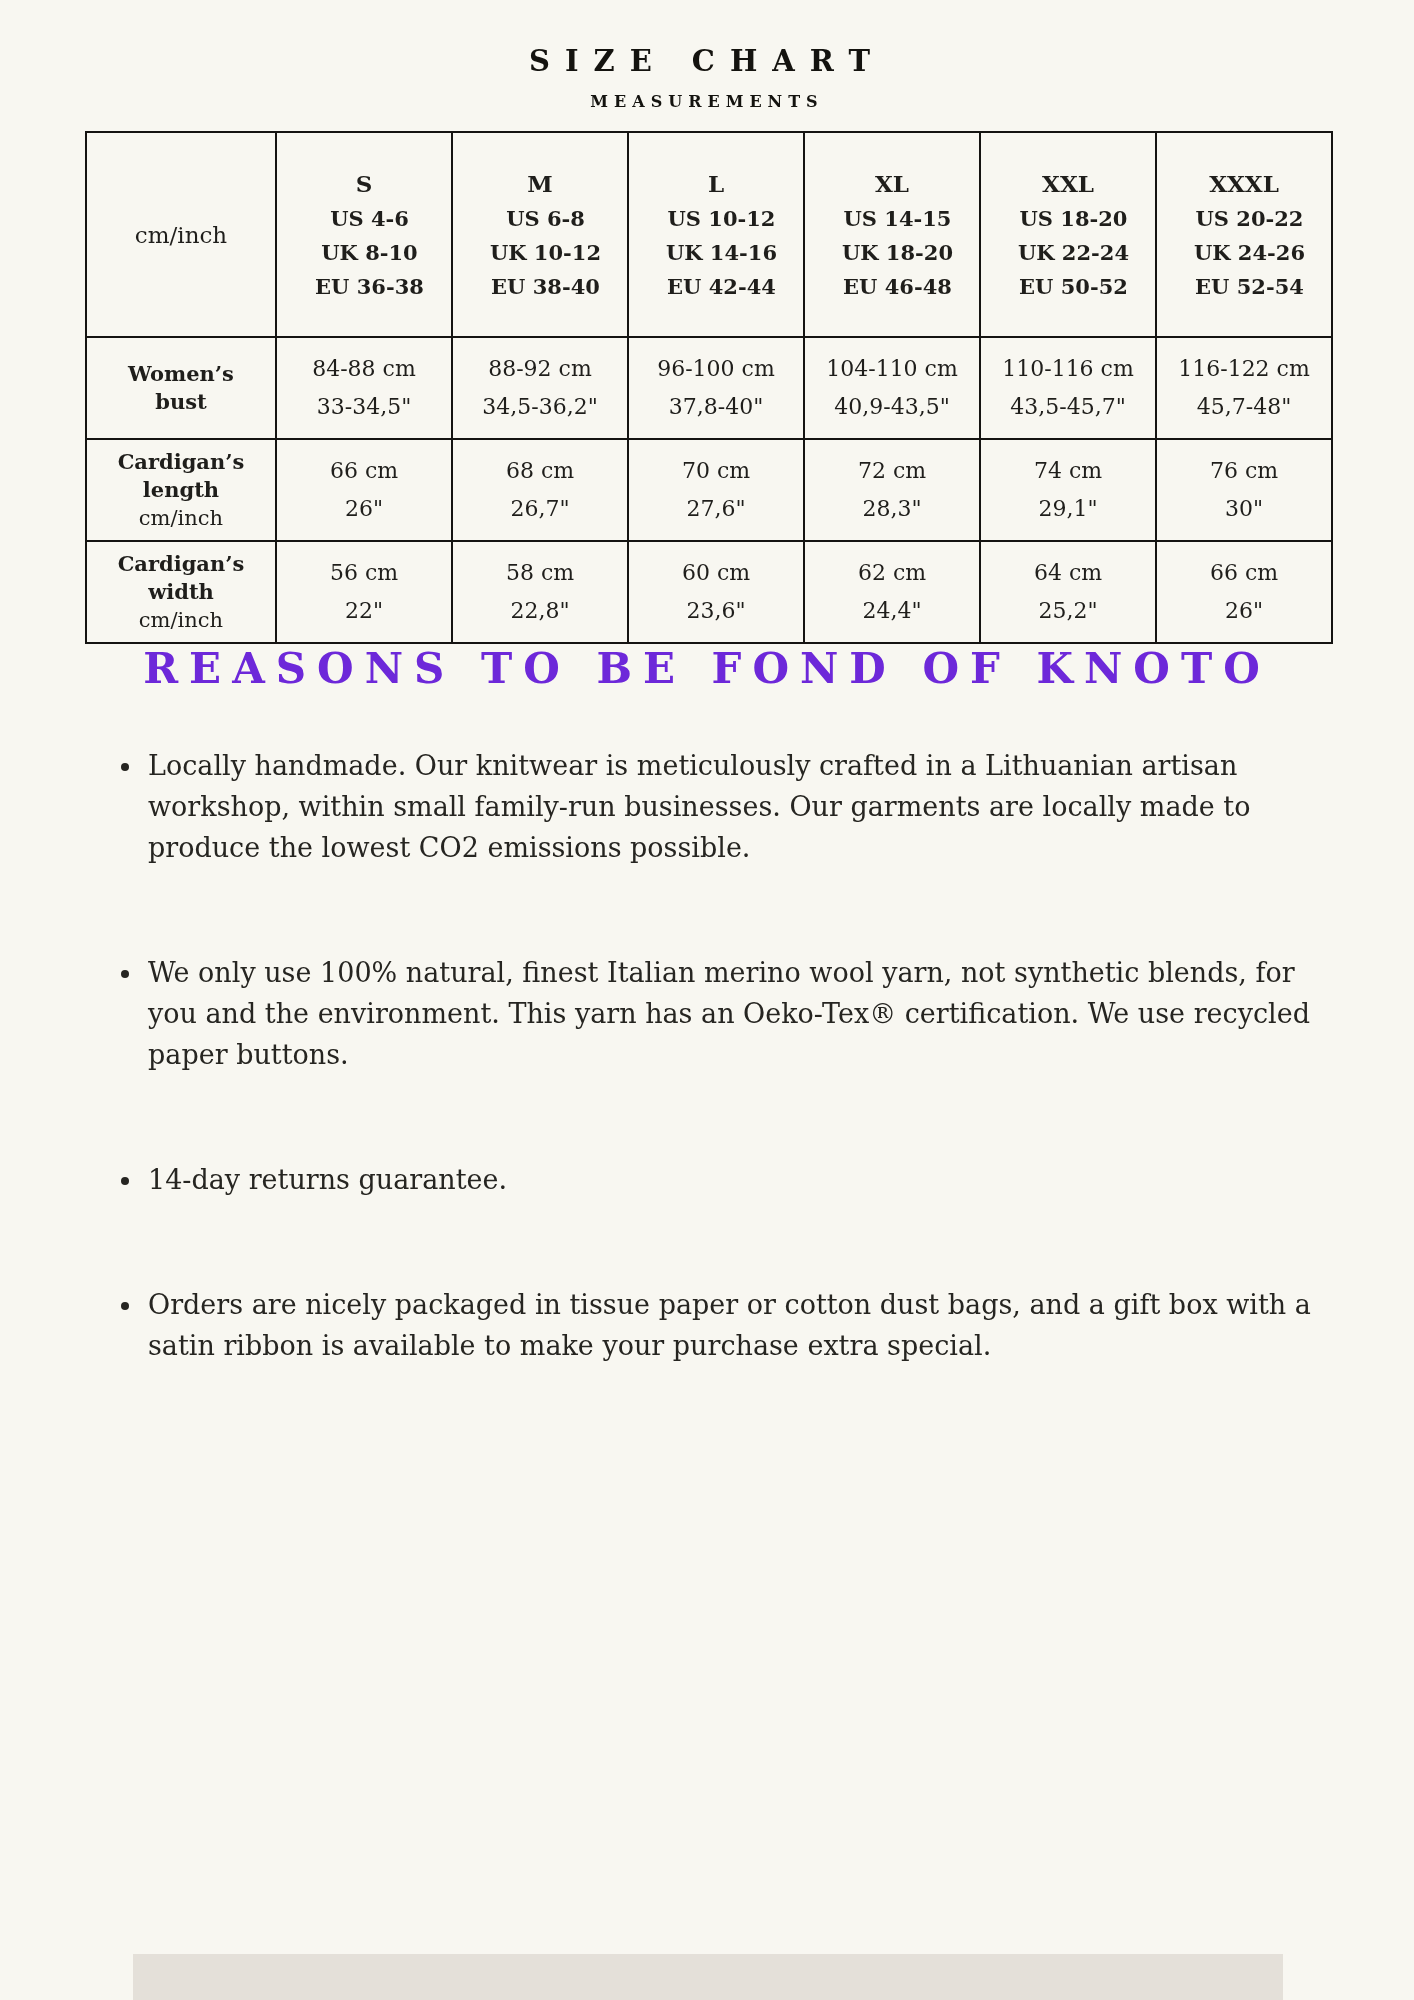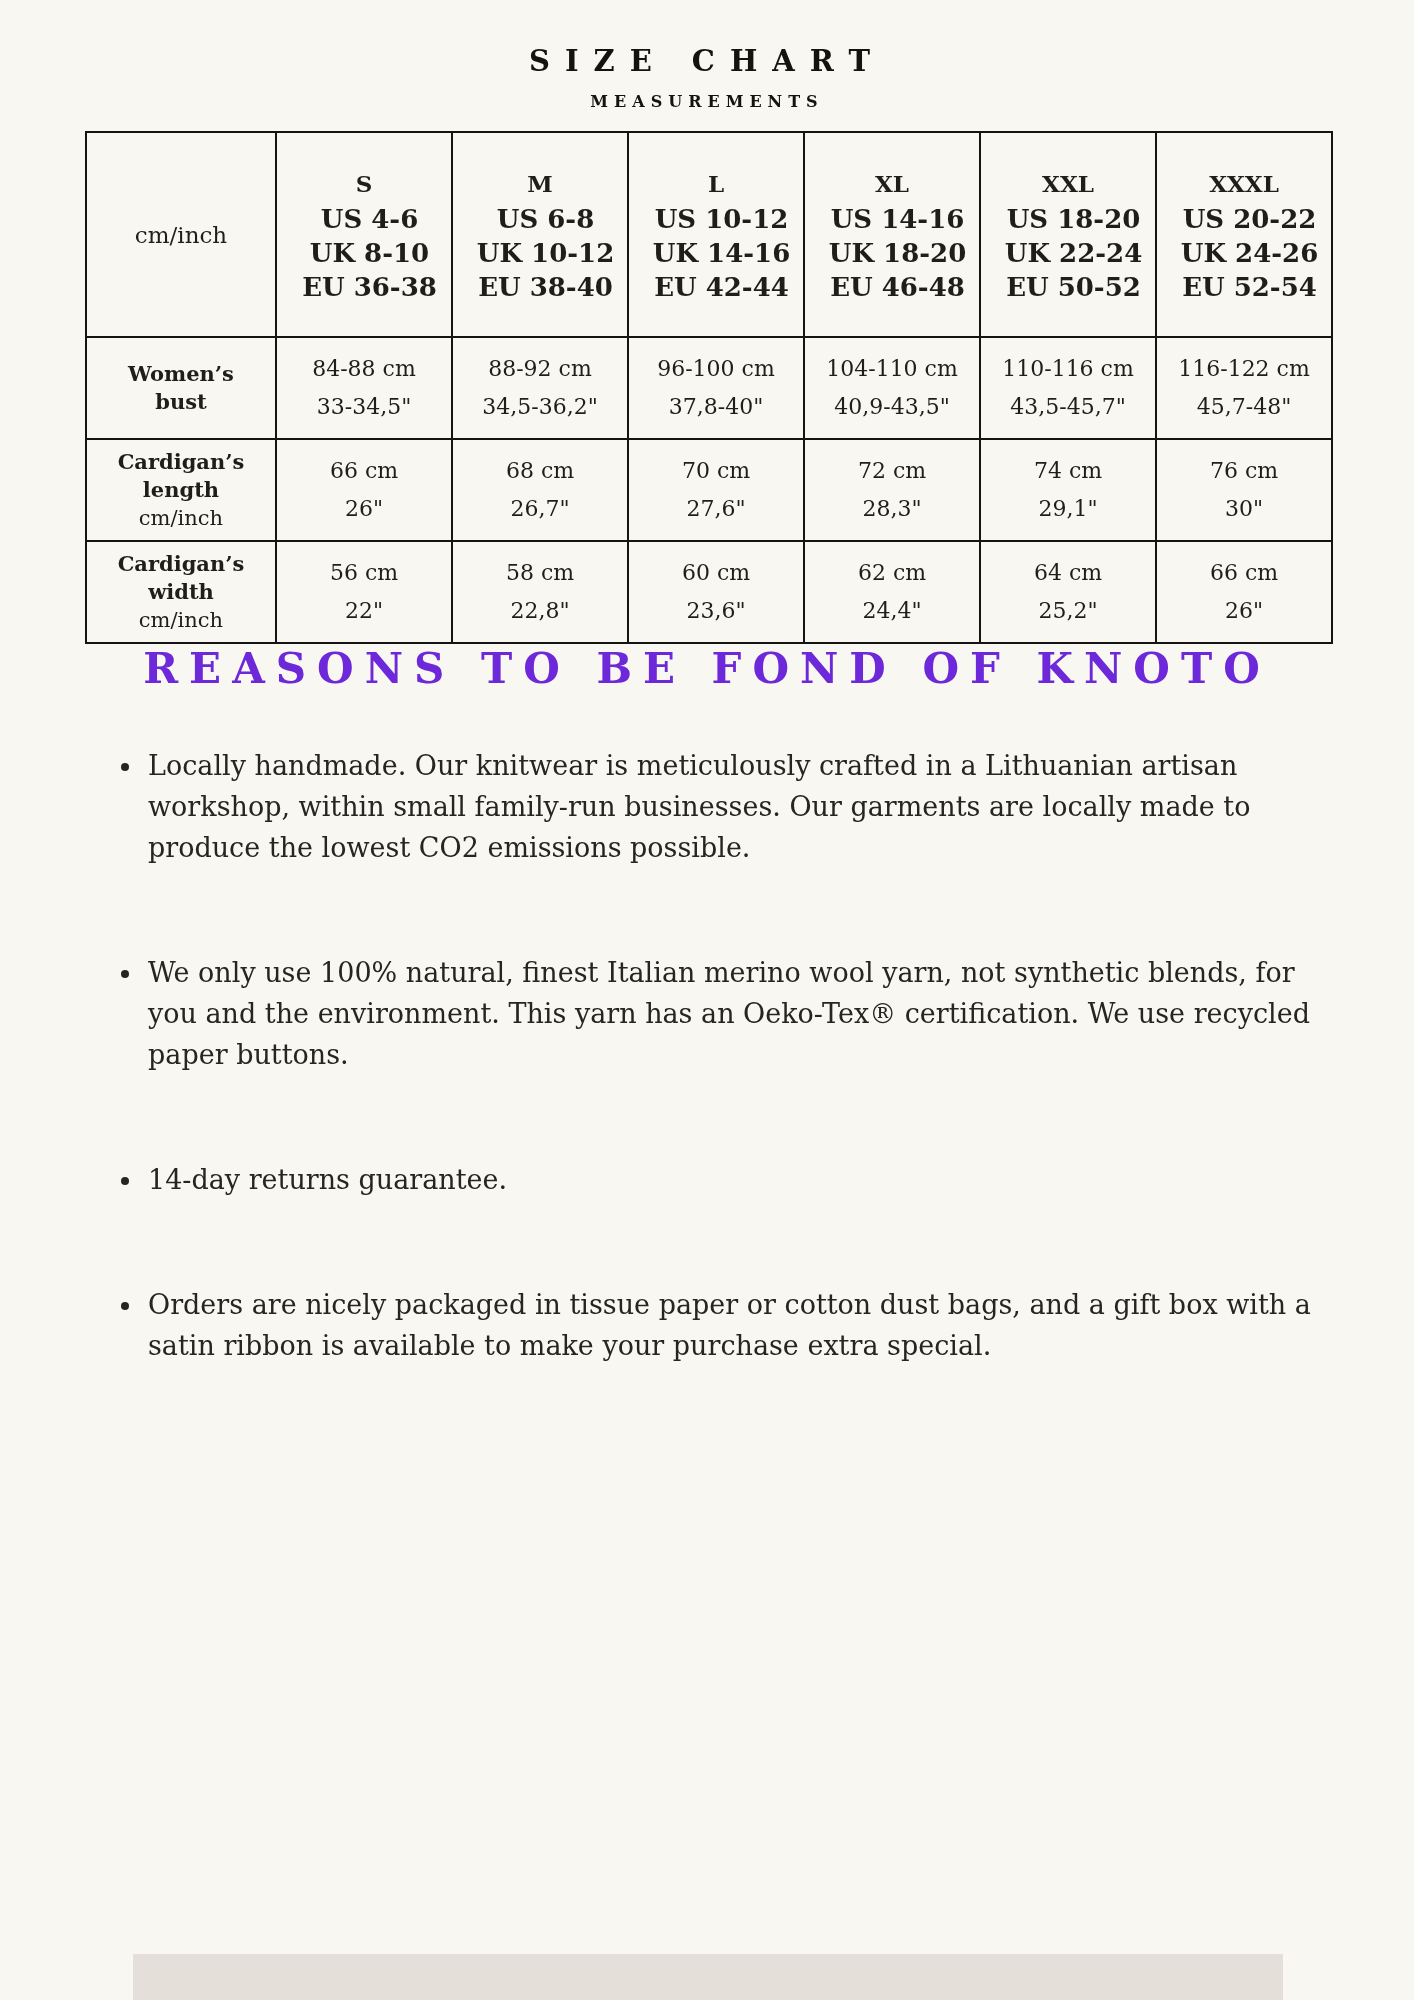--- a/index.html
+++ b/index.html
@@ -55,21 +55,21 @@
   .corner-label {
     font-size: 23px;
     font-weight: 400;
   }
   .size-name {
     font-size: 23px;
     font-weight: 600;
     line-height: 36px;
   }
   .size-line {
-    font-size: 26px;
+    font-size: 21px;
     font-weight: 600;
     line-height: 34px;
     padding-left: 11px;
   }
   .row-label {
     display: block;
     margin: 0 auto;
     max-width: 150px;
     font-size: 21px;
     line-height: 28px;
@@ -148,21 +148,21 @@
       <div class="size-line">EU 38-40</div>
     </td>
     <td>
       <div class="size-name">L</div>
       <div class="size-line">US 10-12</div>
       <div class="size-line">UK 14-16</div>
       <div class="size-line">EU 42-44</div>
     </td>
     <td>
       <div class="size-name">XL</div>
-      <div class="size-line">US 14-16</div>
+      <div class="size-line">US 14-15</div>
       <div class="size-line">UK 18-20</div>
       <div class="size-line">EU 46-48</div>
     </td>
     <td>
       <div class="size-name">XXL</div>
       <div class="size-line">US 18-20</div>
       <div class="size-line">UK 22-24</div>
       <div class="size-line">EU 50-52</div>
     </td>
     <td>

